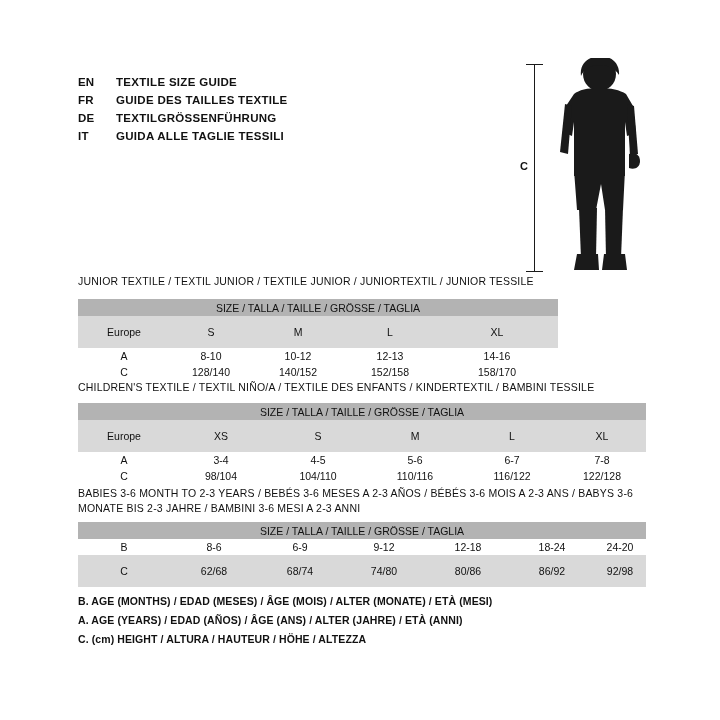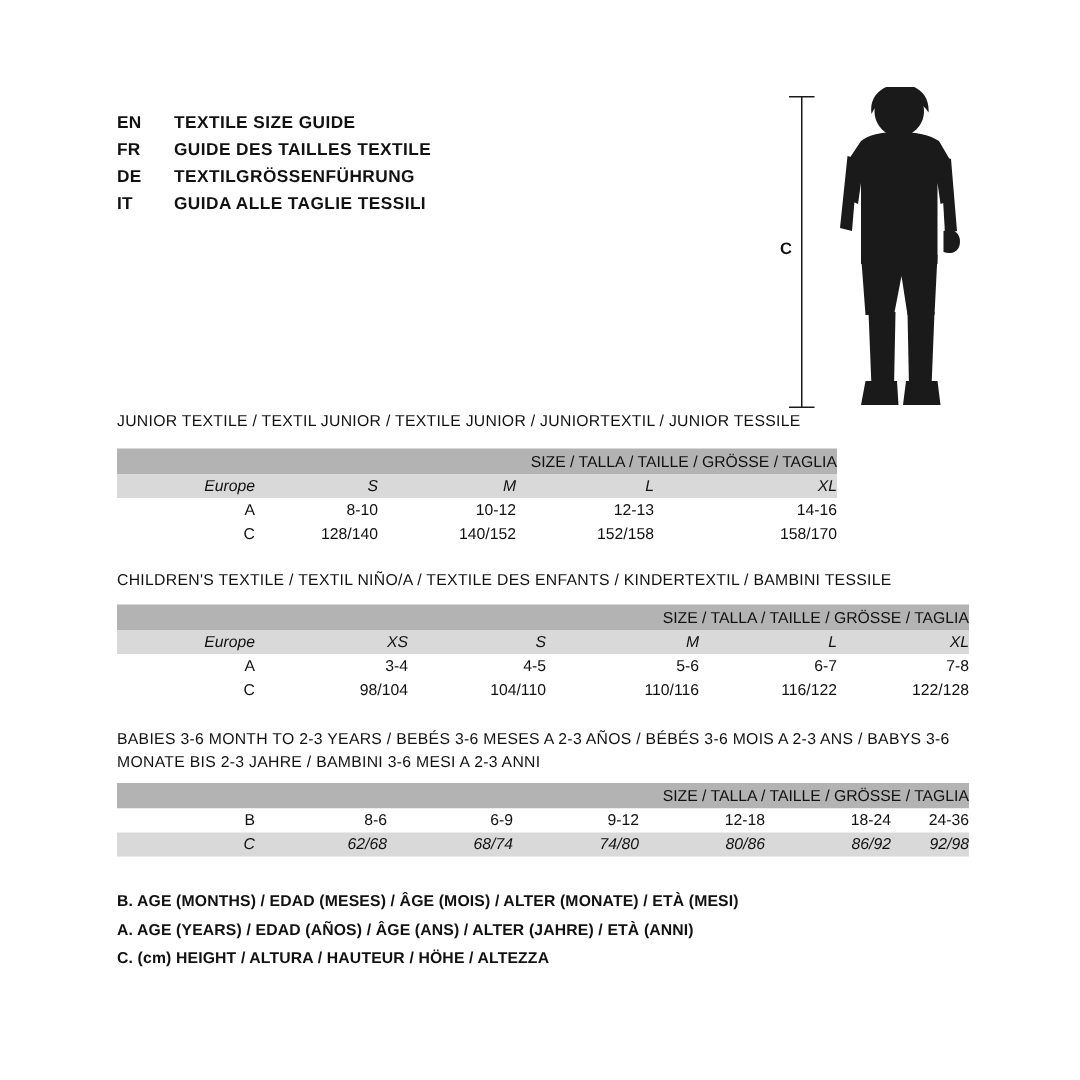--- a/index.html
+++ b/index.html
@@ -107,38 +107,37 @@
 
   
   table.size-table {
     position: absolute;
     border-collapse: collapse;
     font-size: 10.5px;
   }
   table.size-table td, table.size-table th {
     padding: 0;
     margin: 12px;
-    text-align: right;
+    text-align: center;
     vertical-align: middle;
     font-weight: normal;
   }
   .hdr-row td {
     background: #b3b3b3;
     height: 17px;
     font-weight: bold;
     font-size: 10.5px;
     color: #111111;
     padding-left: 6px;
   }
   .band-row td {
     background: #d9d9d9;
-    height: 16px;
+    height: 32px;
     padding-left: 6px;
     font-size: 10.5px;
-    font-style: italic;
   }
   .plain-row td {
     background: #ffffff;
     height: 16px;
     padding-left: 6px;
     font-size: 10.5px;
   }
   .row-key {
     font-weight: normal;
   }
@@ -285,21 +284,21 @@
         <tr class="hdr-row">
       <td colspan="7">SIZE / TALLA / TAILLE / GRÖSSE / TAGLIA</td>
     </tr>
     <tr class="plain-row">
       <td class="row-key" style="width:92px;">B</td>
       <td style="width:88px;">8-6</td>
       <td style="width:84px;">6-9</td>
       <td style="width:84px;">9-12</td>
       <td style="width:84px;">12-18</td>
       <td style="width:84px;">18-24</td>
-      <td style="width:52px;">24-36</td>
+      <td style="width:52px;">24-20</td>
     </tr>
     <tr class="band-row">
       <td class="row-key">C</td>
       <td>62/68</td>
       <td>68/74</td>
       <td>74/80</td>
       <td>80/86</td>
       <td>86/92</td>
       <td>92/98</td>
     </tr>

